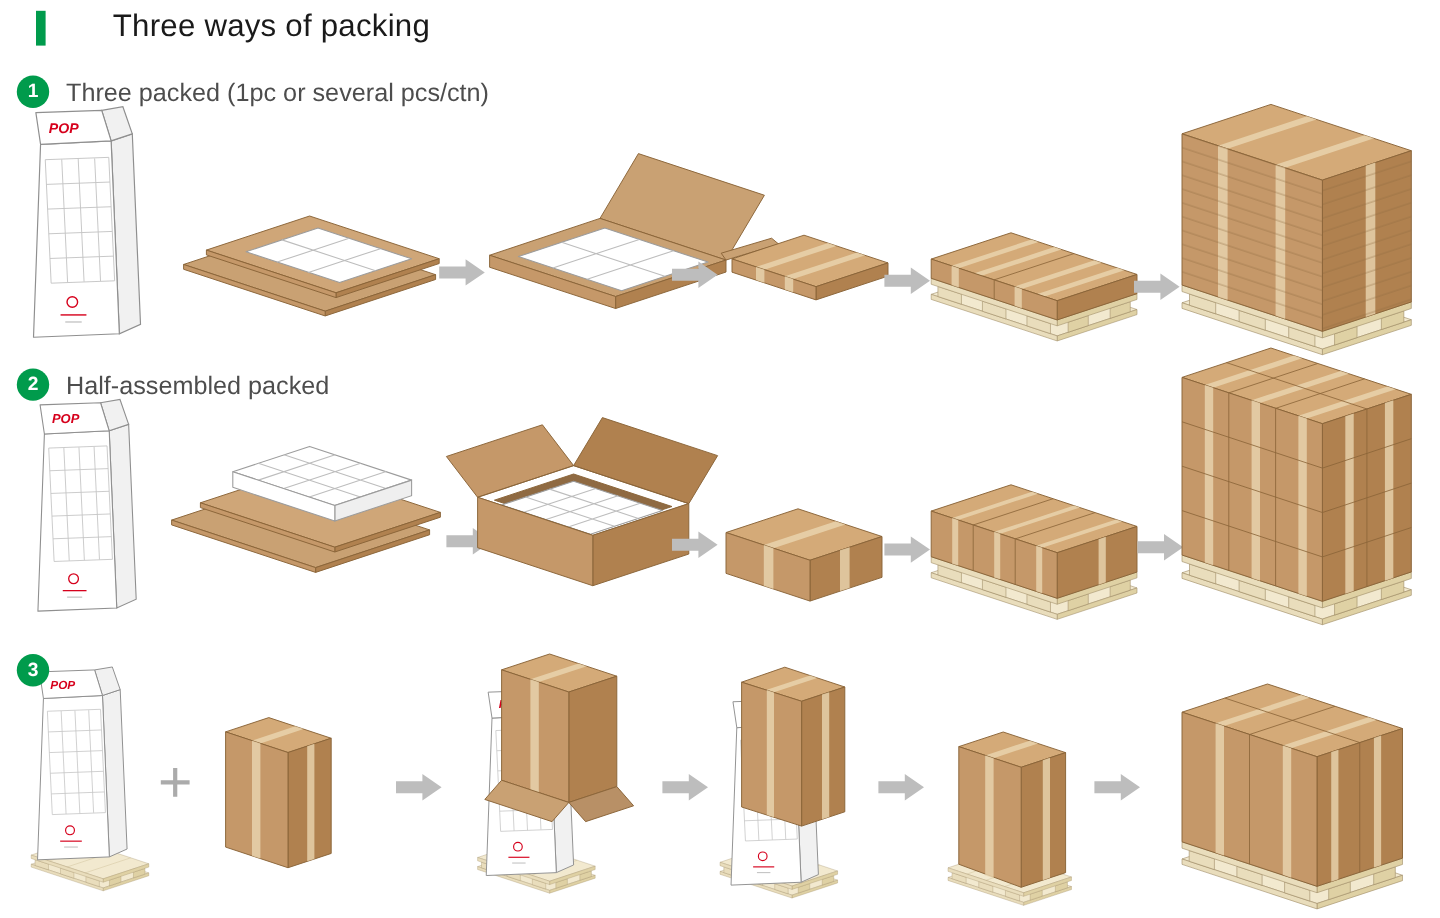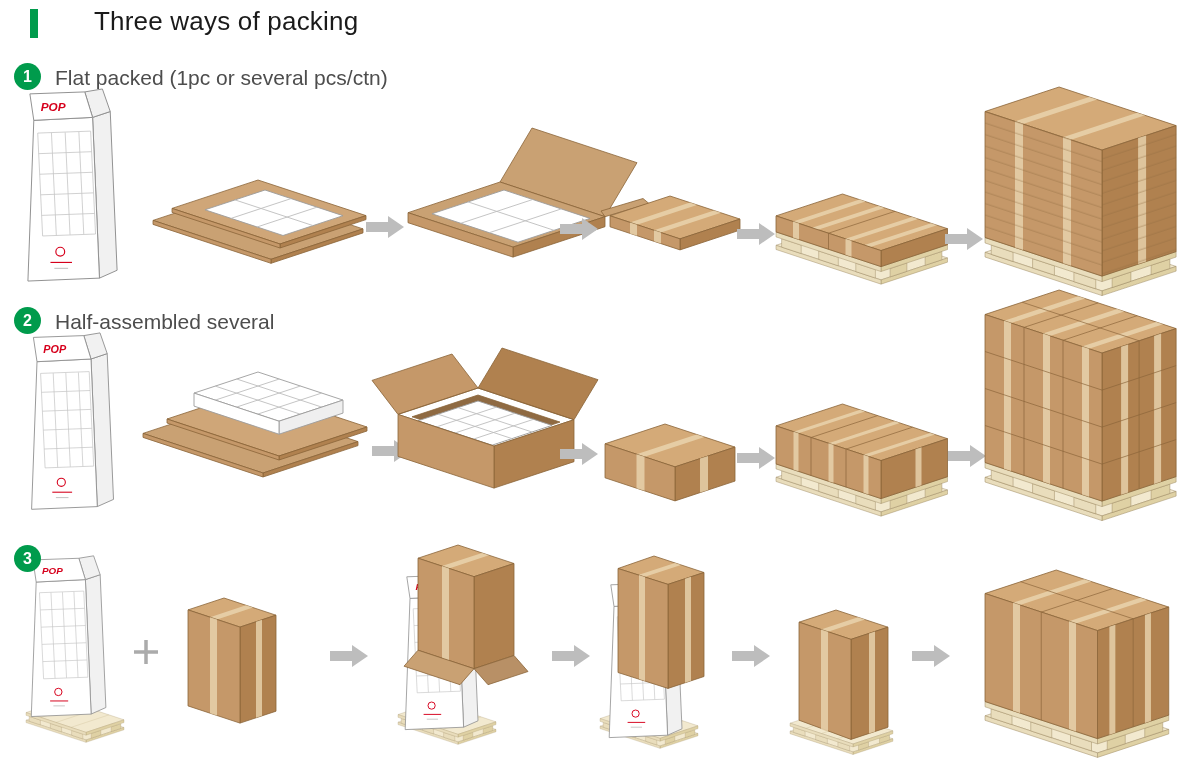--- a/index.html
+++ b/index.html
@@ -306,21 +306,21 @@
       <path class="seam" d="M1041.25,612.1 L1041.25,720.1"></path>
     </g>
   </g>
 </svg>
 
 <div class="overlay">
   <div class="title-bar"></div>
   <div class="page-title">Three ways of packing</div>
 
   <div class="badge" style="left:14px;top:63px;">1</div>
-  <div class="sec-label" style="left:55px;top:64px;">Flat packed (1pc or several pcs/ctn)</div>
+  <div class="sec-label" style="left:55px;top:64px;">Three packed (1pc or several pcs/ctn)</div>
 
   <div class="badge" style="left:14px;top:307px;">2</div>
-  <div class="sec-label" style="left:55px;top:308px;">Half-assembled several</div>
+  <div class="sec-label" style="left:55px;top:308px;">Half-assembled packed</div>
 
   <div class="badge" style="left:14px;top:545px;">3</div>
 </div>
 
 </div>
 
 </body></html>

